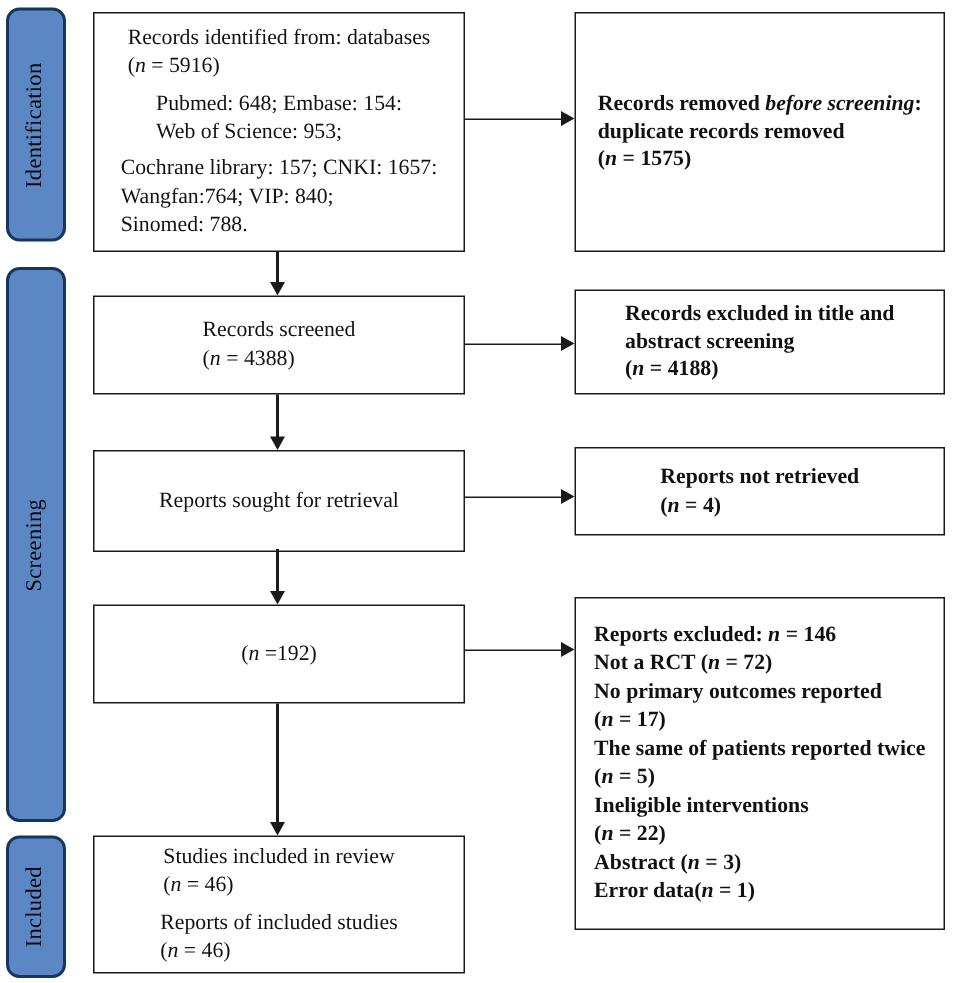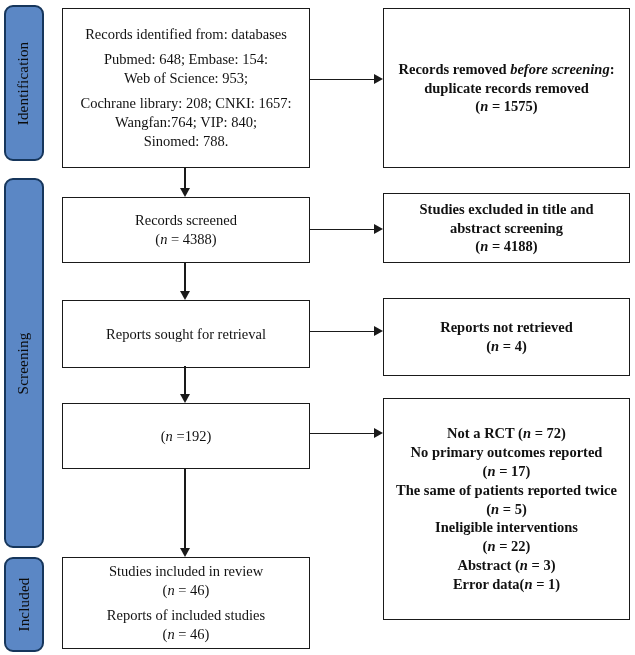--- a/index.html
+++ b/index.html
@@ -44,21 +44,20 @@
   }
   
   .box {
     position: absolute;
     background: #ffffff;
     border: 1.5px solid var(--box-border);
     display: flex;
     flex-direction: column;
     align-items: center;
     justify-content: center;
-    text-align: center;
     font-size: 14.5px;
     line-height: 1.31;
     padding: 2px 4px;
   }
   .box .para + .para { margin-top: 6px; }
   .col-main { left: 62px; width: 248px; }
   .col-right { left: 383px; width: 247px; font-weight: bold; }
   
   .vline {
     position: absolute;
@@ -97,27 +96,28 @@
   <div class="stage" style="top:178px;height:370px;">
     <span class="stage-label">Screening</span>
   </div>
   <div class="stage" style="top:557px;height:95px;">
     <span class="stage-label">Included</span>
   </div>
 
   <div class="box col-main" style="top:8px;height:160px;">
       <div class="para">
         <div class="line">Records identified from: databases</div>
+        <div class="line">(<i>n</i> = 5916)</div>
       </div>
       <div class="para">
         <div class="line">Pubmed: 648; Embase: 154:</div>
         <div class="line">Web of Science: 953;</div>
       </div>
       <div class="para">
-        <div class="line">Cochrane library: 208; CNKI: 1657:</div>
+        <div class="line">Cochrane library: 157; CNKI: 1657:</div>
         <div class="line">Wangfan:764; VIP: 840;</div>
         <div class="line">Sinomed: 788.</div>
       </div>
     </div>
 
   <div class="box col-main" style="top:197px;height:66px;">
       <div class="para">
         <div class="line">Records screened</div>
         <div class="line">(<i>n</i> = 4388)</div>
       </div>
@@ -149,35 +149,36 @@
   <div class="box col-right" style="top:8px;height:160px;">
       <div class="para">
         <div class="line">Records removed <i>before screening</i>:</div>
         <div class="line">duplicate records removed</div>
         <div class="line">(<i>n</i> = 1575)</div>
       </div>
     </div>
 
   <div class="box col-right" style="top:193px;height:70px;">
       <div class="para">
-        <div class="line">Studies excluded in title and</div>
+        <div class="line">Records excluded in title and</div>
         <div class="line">abstract screening</div>
         <div class="line">(<i>n</i> = 4188)</div>
       </div>
     </div>
 
-  <div class="box col-right" style="top:298px;height:78px;">
+  <div class="box col-right" style="top:298px;height:59px;">
       <div class="para">
         <div class="line">Reports not retrieved</div>
         <div class="line">(<i>n</i> = 4)</div>
       </div>
     </div>
 
   <div class="box col-right" style="top:398px;height:222px;">
       <div class="para">
+        <div class="line">Reports excluded: <i>n</i> = 146</div>
         <div class="line">Not a RCT (<i>n</i> = 72)</div>
         <div class="line">No primary outcomes reported</div>
         <div class="line">(<i>n</i> = 17)</div>
         <div class="line">The same of patients reported twice</div>
         <div class="line">(<i>n</i> = 5)</div>
         <div class="line">Ineligible interventions</div>
         <div class="line">(<i>n</i> = 22)</div>
         <div class="line">Abstract (<i>n</i> = 3)</div>
         <div class="line">Error data(<i>n</i> = 1)</div>
       </div>

